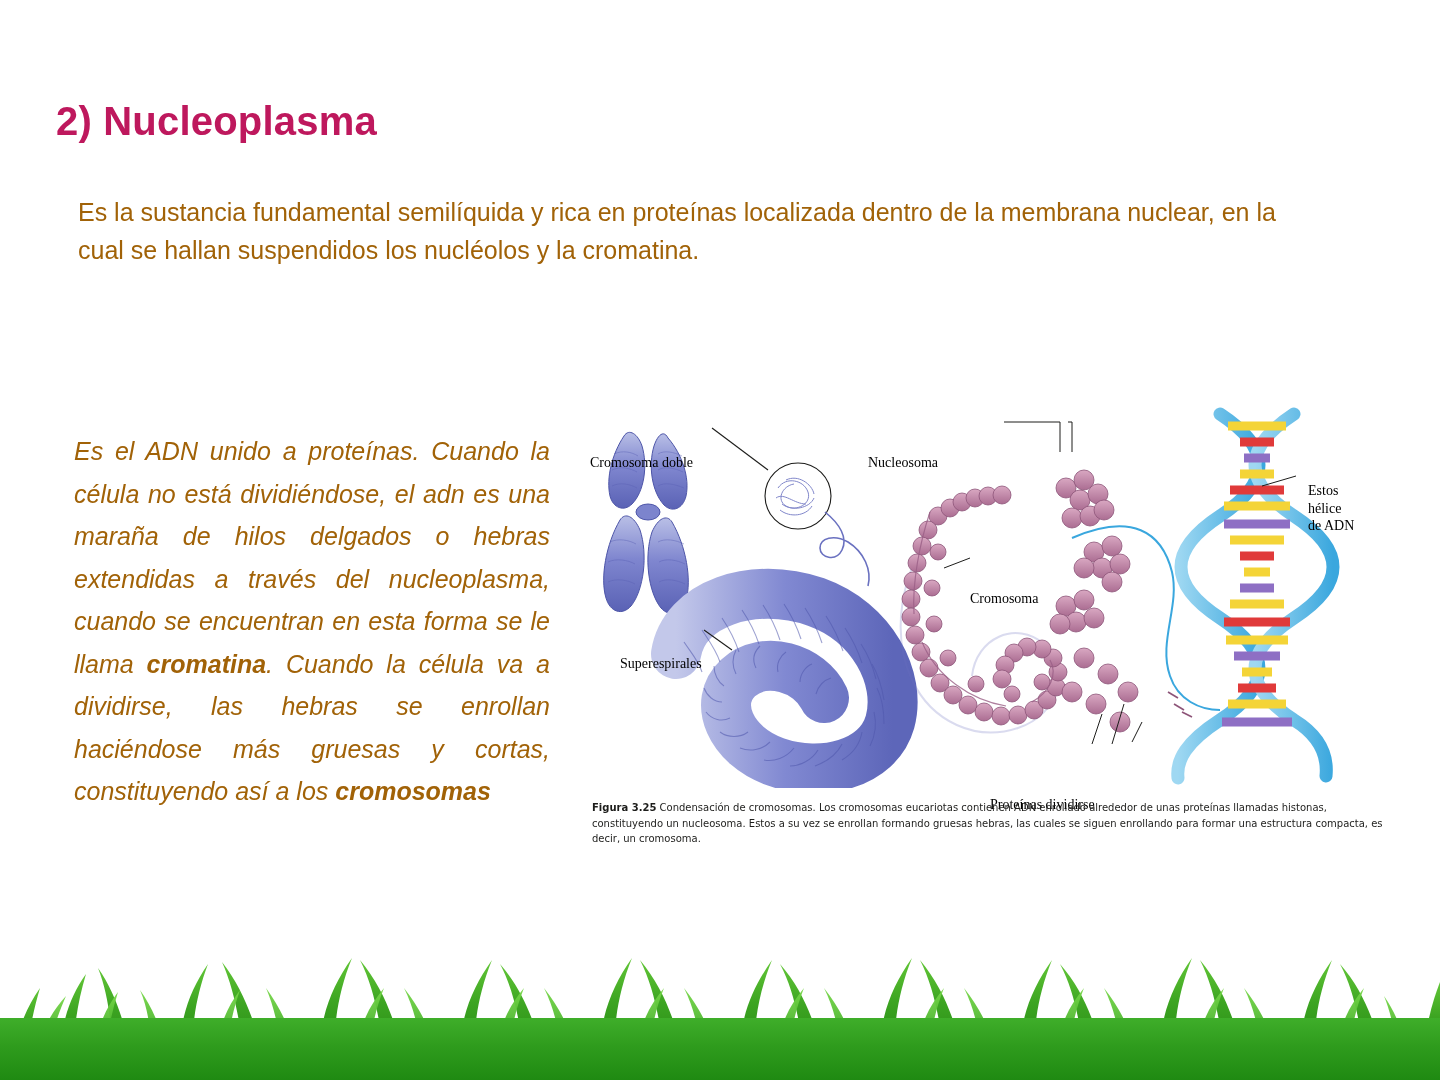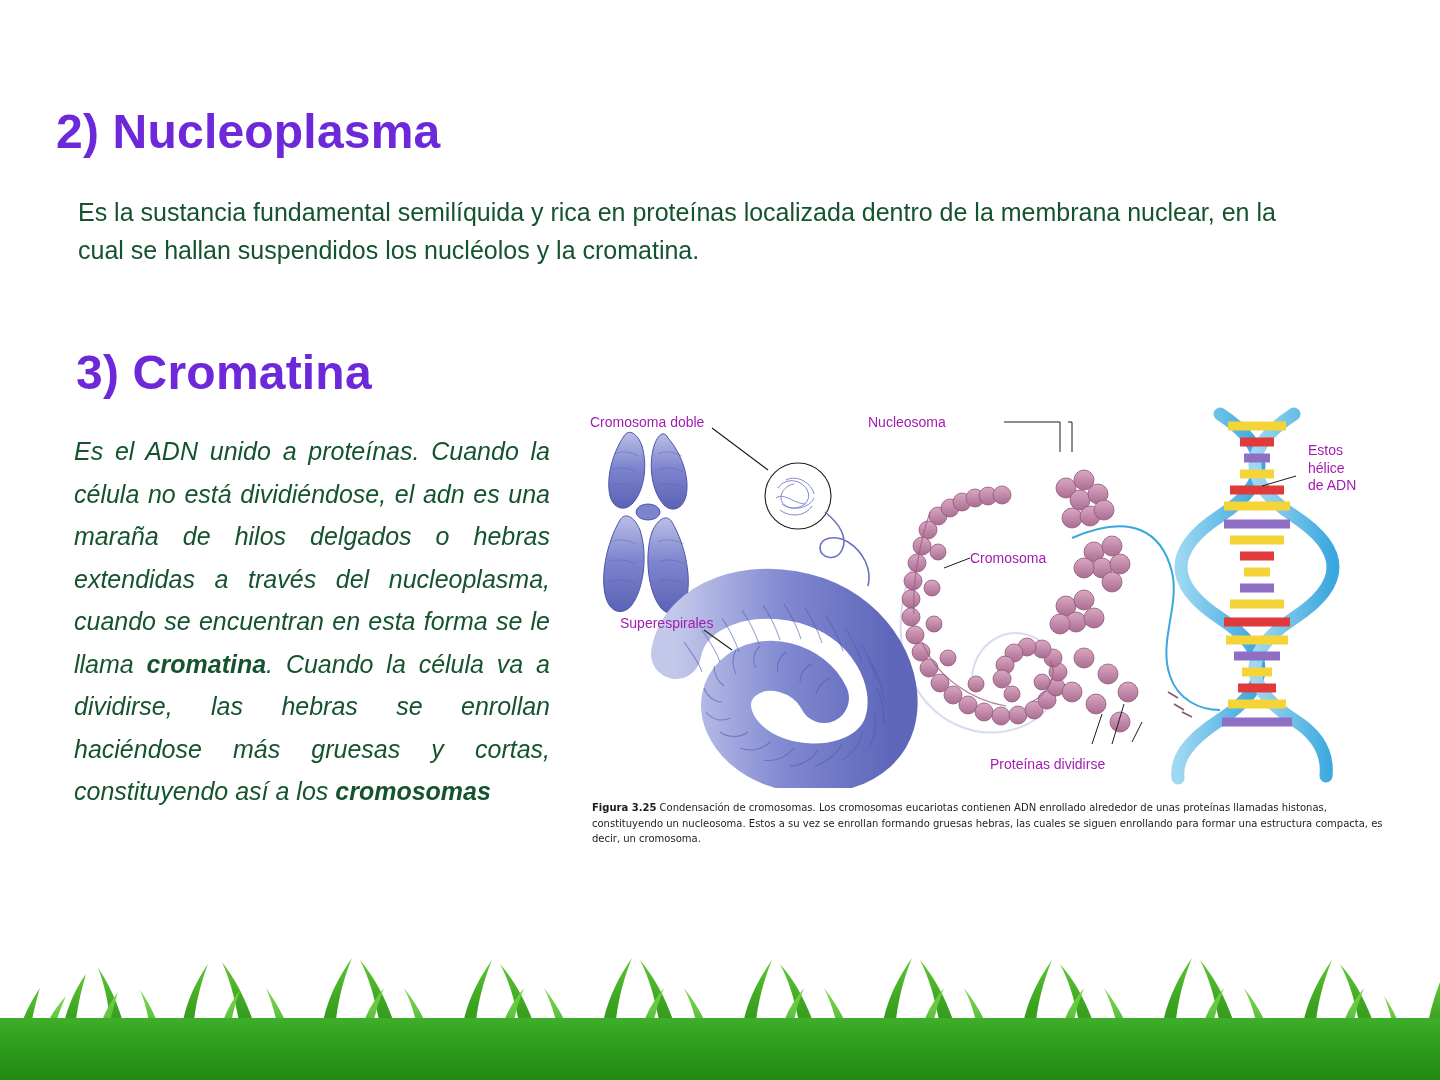--- a/index.html
+++ b/index.html
@@ -16,33 +16,33 @@
   }
   .slide {
     position: absolute;
     inset: 0;
     background: #ffffff;
   }
 
   
   .heading {
     position: absolute;
-    color: #6d28d9;
+    color: #be185d;
     font-weight: bold;
-    font-size: 48px;
+    font-size: 40px;
     letter-spacing: 0.2px;
     white-space: nowrap;
   }
   #h-nucleoplasma { left: 56px; top: 72px; }
   #h-cromatina    { left: 76px; top: 313px; }
 
   
   .para {
     position: absolute;
-    color: #14532d;
+    color: #a16207;
     font-size: 25px;
     line-height: 1.52;
   }
   #p-nucleoplasma {
     left: 78px;
     top: 168px;
     width: 1215px;
     text-align: left;
   }
   #p-cromatina {
@@ -81,25 +81,26 @@
     font-family: "DejaVu Sans", sans-serif;
     font-size: 10px;
     line-height: 1.55;
     color: #1d1d1b;
   }
   .figure-caption b { font-weight: bold; }
 
   
   .fig-label {
     position: absolute;
-    font-family: Liberation Sans, sans-serif;
+    font-family: Liberation Serif, serif;
     font-size: 14px;
-    color: #a21caf;
+    color: #000000;
     white-space: pre;
     line-height: 1.25;
+    margin-top: 40px;
   }
   #lbl-cromosoma-doble { left: 18px;  top: 22px; }
   #lbl-superespirales  { left: 48px;  top: 222.5px; }
   #lbl-nucleosoma      { left: 296px; top: 22px; }
   #lbl-espirales       { left: 398px; top: 158px; }
   #lbl-proteinas       { left: 418px; top: 364px; }
   #lbl-doble-helice    { left: 736px; top: 50px; }
 
   
   .grass {
@@ -121,21 +122,20 @@
 </style>
 </head>
 <body>
 
 <div class="slide">
 
   <h1 class="heading" id="h-nucleoplasma">2) Nucleoplasma</h1>
 
   <p class="para" id="p-nucleoplasma">Es la sustancia fundamental semilíquida y rica en proteínas localizada dentro de la membrana nuclear, en la cual se hallan suspendidos los nucléolos y la cromatina.</p>
 
-  <h1 class="heading" id="h-cromatina">3) Cromatina</h1>
 
   <p class="para" id="p-cromatina"><span>Es el ADN unido a proteínas. Cuando la célula no está dividiéndose, el adn es una maraña de hilos delgados o hebras extendidas a través del nucleoplasma, cuando se encuentran en esta forma se le llama </span><b>cromatina</b><span>. Cuando la célula va a dividirse, las hebras se enrollan haciéndose más gruesas y cortas, constituyendo así a los </span><b>cromosomas</b></p>
 
   <div class="figure">
 
     <div class="figure-image">
       <svg width="816" height="396" viewBox="0 0 816 396" xmlns="http://www.w3.org/2000/svg">
         <defs>
           <linearGradient id="gBlue" x1="0" y1="0" x2="0" y2="1">
             <stop offset="0%" stop-color="#b9bfe6"></stop>

